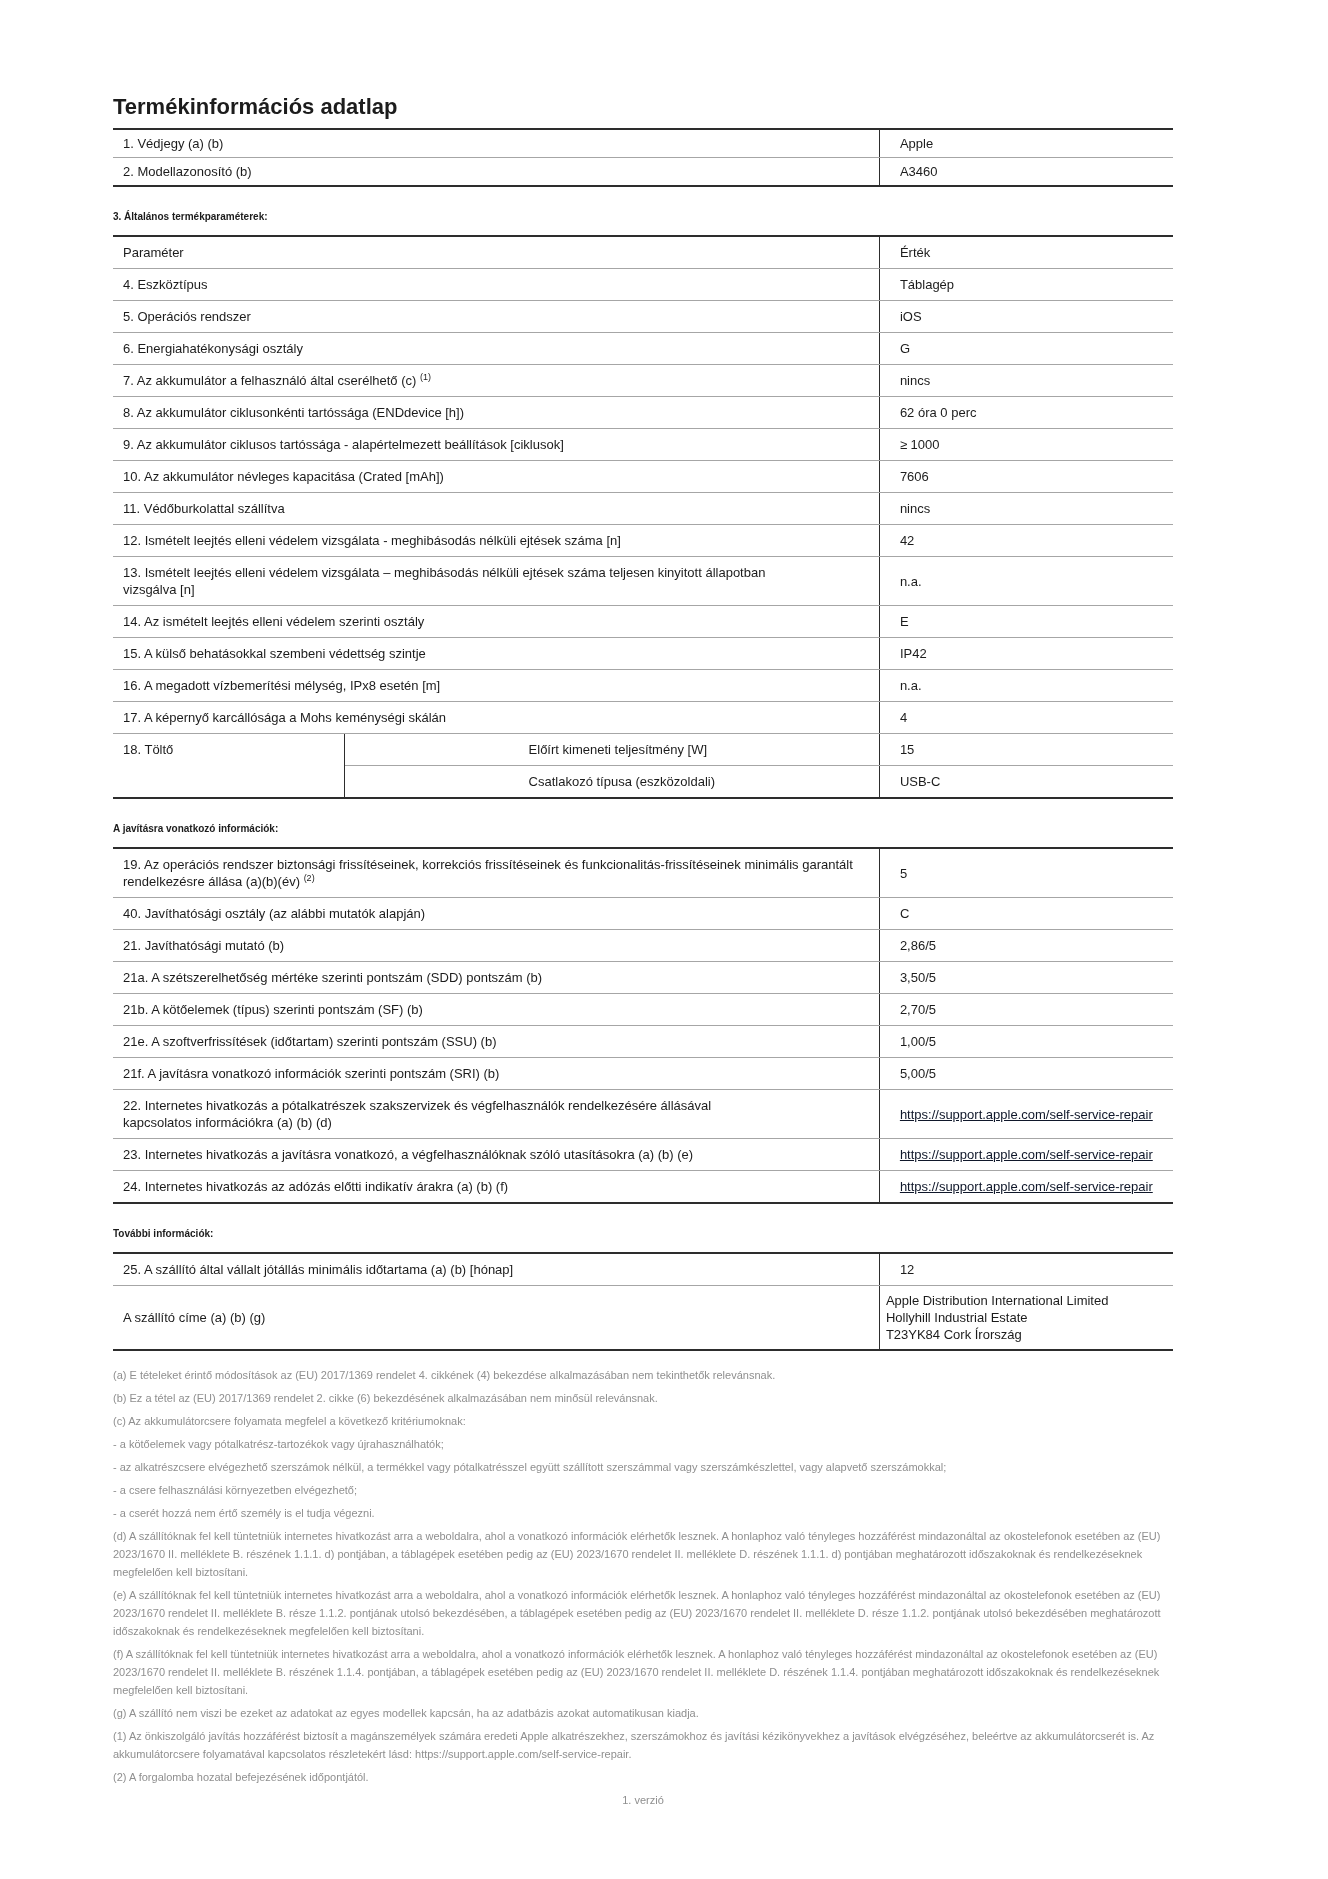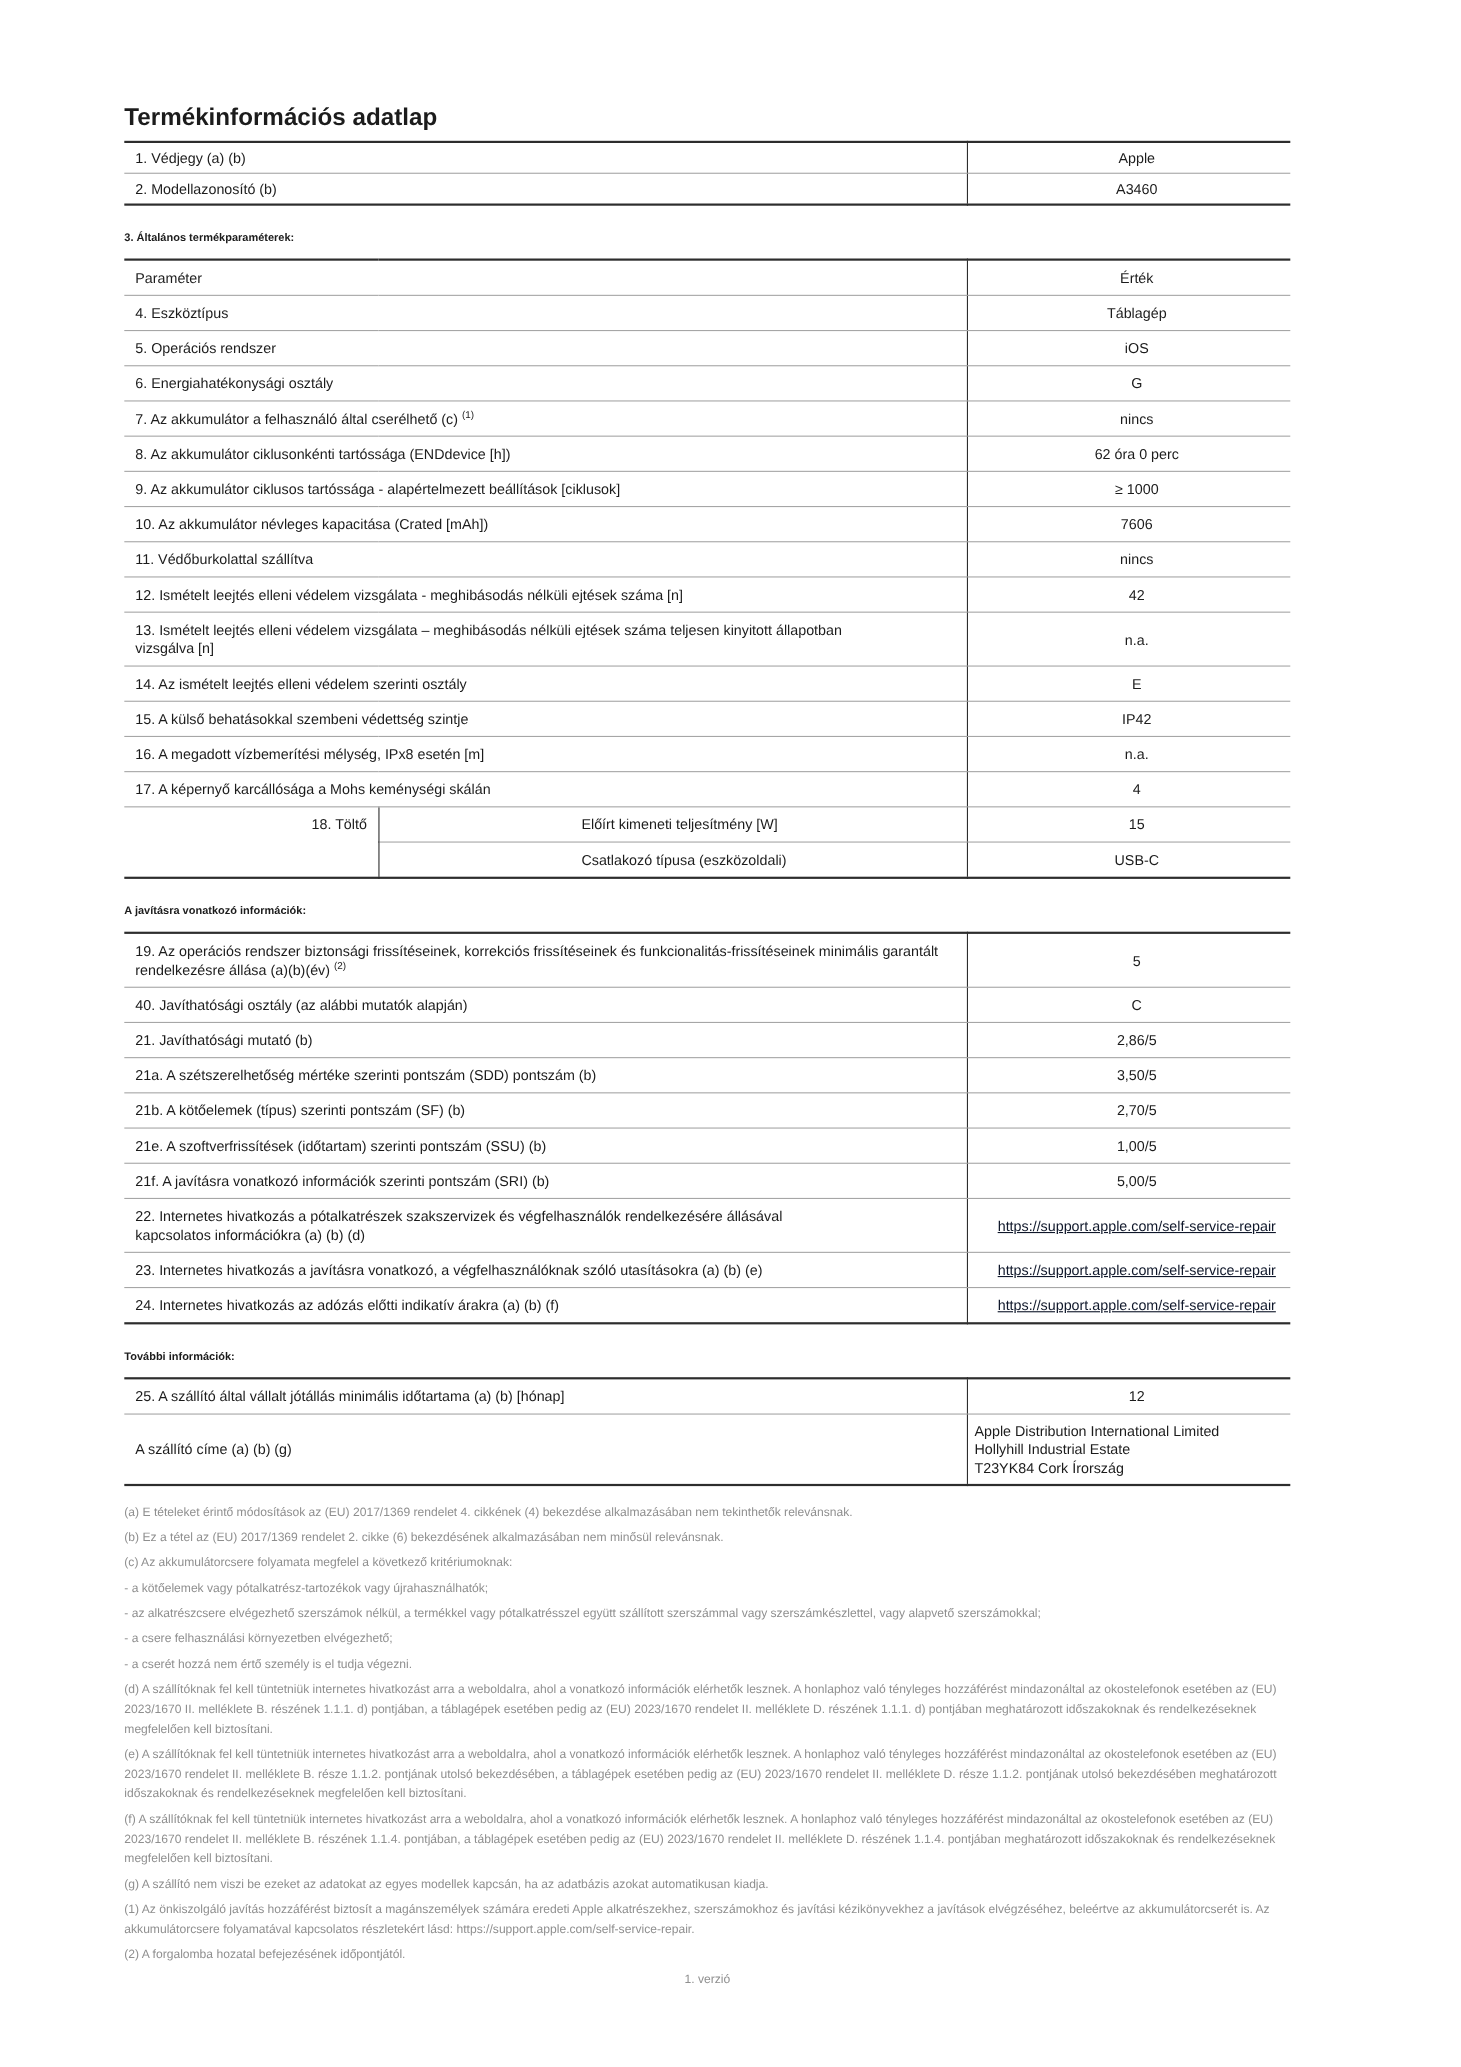--- a/index.html
+++ b/index.html
@@ -11,23 +11,23 @@
   h1{font-size:22px;line-height:26px;font-weight:700;text-align:left;margin:0 0 8px 0;}
   h2{font-size:10px;line-height:16px;font-weight:700;margin:22px 0 10px 0;}
   table.tbl{
     width:100%;border-collapse:collapse;table-layout:fixed;
     border-top:2.5px solid #2d2d2d;border-bottom:2.5px solid #2d2d2d;
     font-size:13px;
   }
   .tbl td{border-bottom:1px solid #a6a6a6;padding:7px 10px;line-height:17px;vertical-align:middle;}
   .tbl tr:last-child>td{border-bottom:none;}
   td.lbl{border-right:1px solid #2d2d2d;text-align:left;}
-  td.val{text-align:center;padding-left:20px;padding-right:6px;}
+  td.val{text-align:left;padding-left:20px;padding-right:6px;}
   .tbl-compact td{padding-top:5px;padding-bottom:5px;}
-  td.charger-main{border-right:1px solid #2d2d2d;vertical-align:top;text-align:right;}
+  td.charger-main{border-right:1px solid #2d2d2d;vertical-align:top;}
   td.sublbl{border-right:1px solid #2d2d2d;padding-left:184px;}
   span.narrow{display:block;max-width:650px;}
   sup{font-size:9px;line-height:0;}
   a.link{color:#0f172a;text-decoration:underline;}
   td.addr{text-align:left;padding:6px 6px;line-height:17px;}
   .footnotes{margin-top:15px;color:#8f8f8f;font-size:11px;line-height:18px;}
   .footnotes p{margin:0 0 5px 0;}
   .version{color:#8f8f8f;font-size:11px;text-align:center;margin-top:8px;}
   col.c-big{width:72.3%;}
   col.c-val{width:27.7%;}

